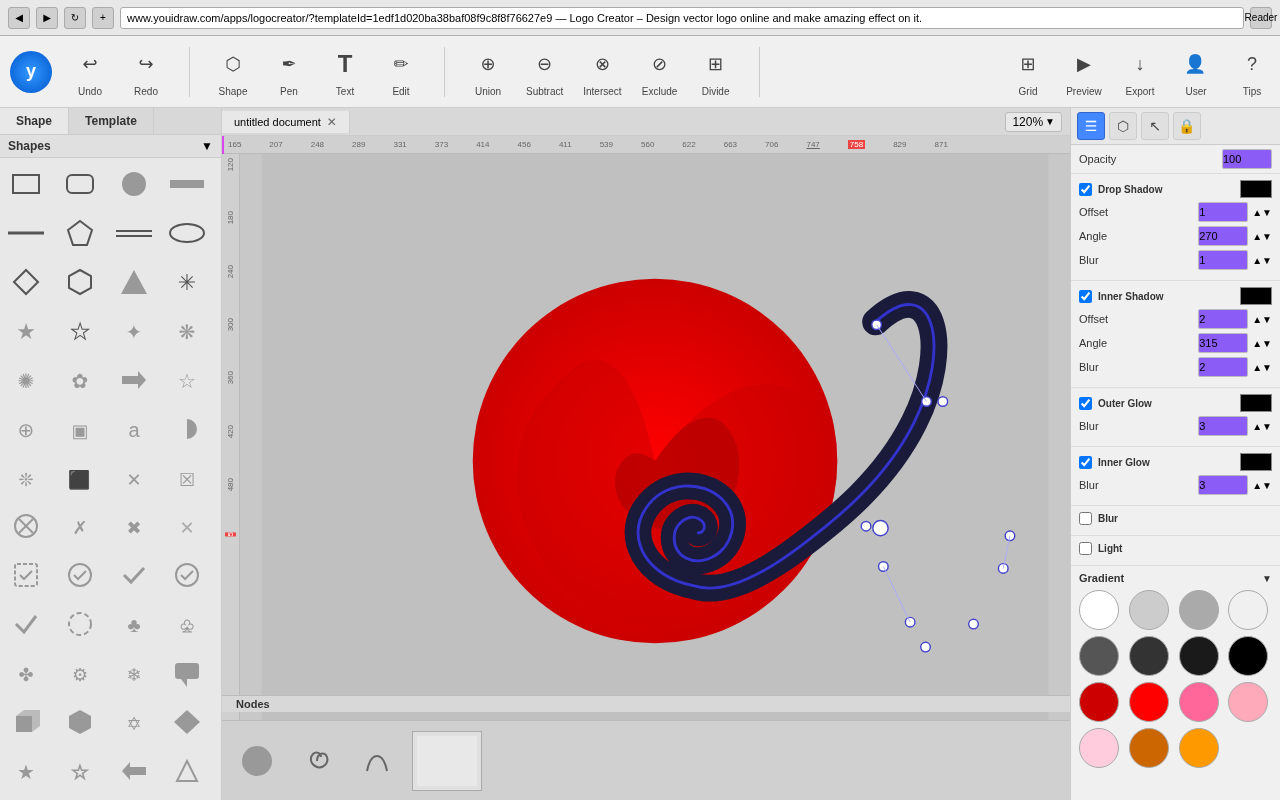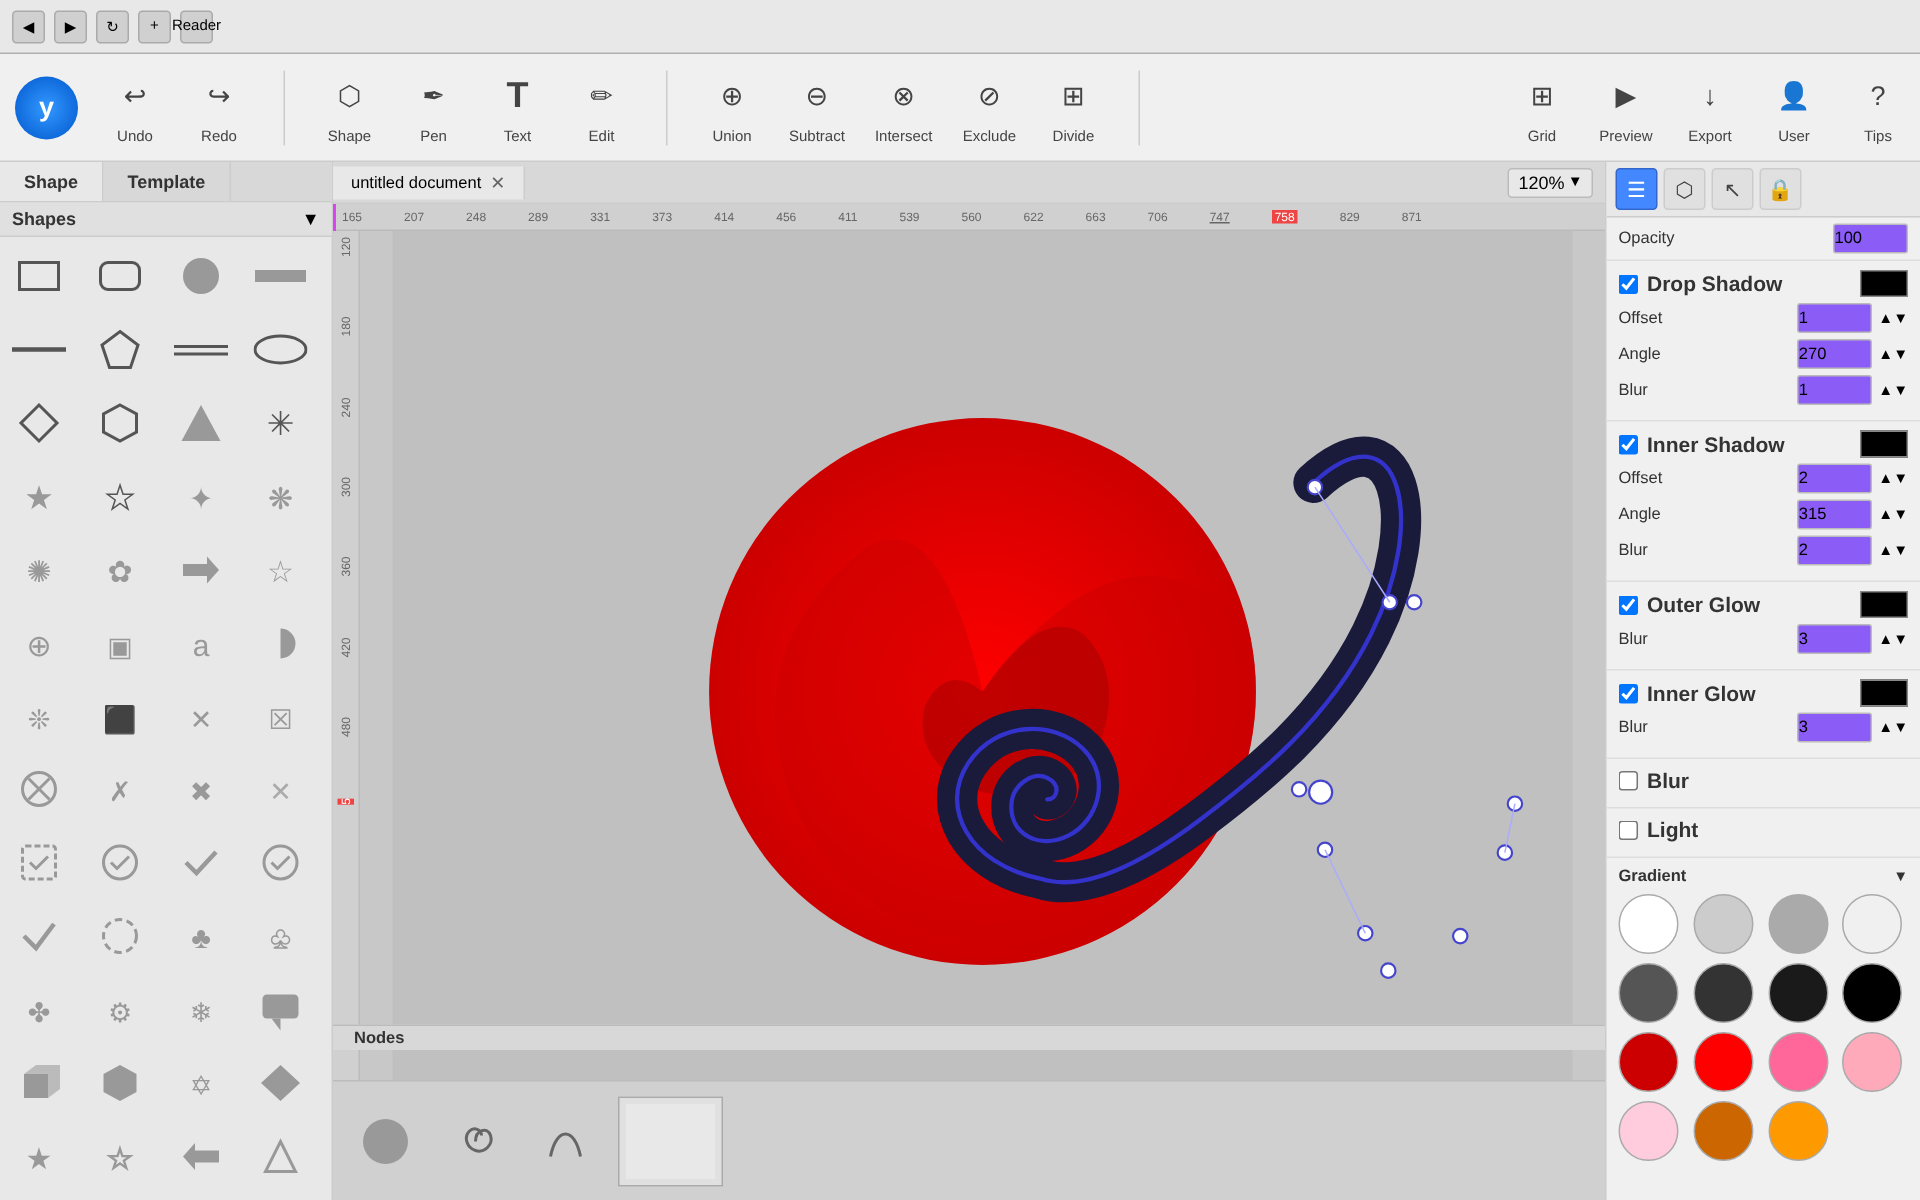--- a/index.html
+++ b/index.html
@@ -272,21 +272,21 @@
     .checkbox-row {
       display: flex;
       align-items: center;
       gap: 6px;
       margin-bottom: 4px;
     }
     .checkbox-row input[type=checkbox] {
       cursor: pointer;
     }
     .checkbox-label {
-      font-size: 14px;
+      font-size: 10px;
       color: #333;
       font-weight: bold;
       text-align: right;
     }
 
     .gradient-section {
       padding: 6px 8px;
     }
     .gradient-title {
       font-size: 11px;
@@ -319,20 +319,21 @@
     .opacity-label { font-size: 11px; color: #333; flex: 1; }
   </style>
 </head>
 <body>
 
 <div class="browser-bar">
   <div class="nav-btn">◀</div>
   <div class="nav-btn">▶</div>
   <div class="nav-btn">↻</div>
   <div class="nav-btn">+</div>
+  <input class="address-bar" type="text" value="www.youidraw.com/apps/logocreator/?templateId=1edf1d020ba38baf08f9c8f8f76627e9 — Logo Creator – Design vector logo online and make amazing effect on it." style="">
   <div class="nav-btn">Reader</div>
 </div>
 
 <div class="app-toolbar">
   <div class="app-logo">y</div>
   <div class="toolbar-group">
     <div class="toolbar-icon">↩</div>
     <div class="toolbar-label">Undo</div>
   </div>
   <div class="toolbar-group">
@@ -785,21 +786,21 @@
             <circle cx="645" cy="390" r="8" fill="white" stroke="#4444cc" stroke-width="1.5"></circle>
 
             <line x1="641" y1="178" x2="693" y2="258" stroke="#aaaaff" stroke-width="1"></line>
             <line x1="773" y1="432" x2="780" y2="398" stroke="#aaaaff" stroke-width="1"></line>
             <line x1="648" y1="430" x2="676" y2="488" stroke="#aaaaff" stroke-width="1"></line>
           </svg>
         </div>
       </div>
     </div>
 
-    <div style="position:absolute; bottom:100px; left:10px; font-size:11px; font-weight:bold; color:#333; background:#d8d8d8; padding:2px 24px; border-top:1px solid #bbb; width:calc(100% - 0px); border-top:1px solid #bbb; left:0; padding-left:14px;">
+    <div style="position:absolute; bottom:88px; left:10px; font-size:11px; font-weight:bold; color:#333; background:#d8d8d8; padding:2px 24px; border-top:1px solid #bbb; width:calc(100% - 0px); border-top:1px solid #bbb; left:0; padding-left:14px;">
       <span>Nodes</span>
     </div>
 
     <div class="bottom-bar">
       <div class="node-tool">
         <svg width="36" height="36">
             <circle cx="18" cy="18" r="15" fill="#999"></circle>
           </svg>
       </div>
       <div class="node-tool">

